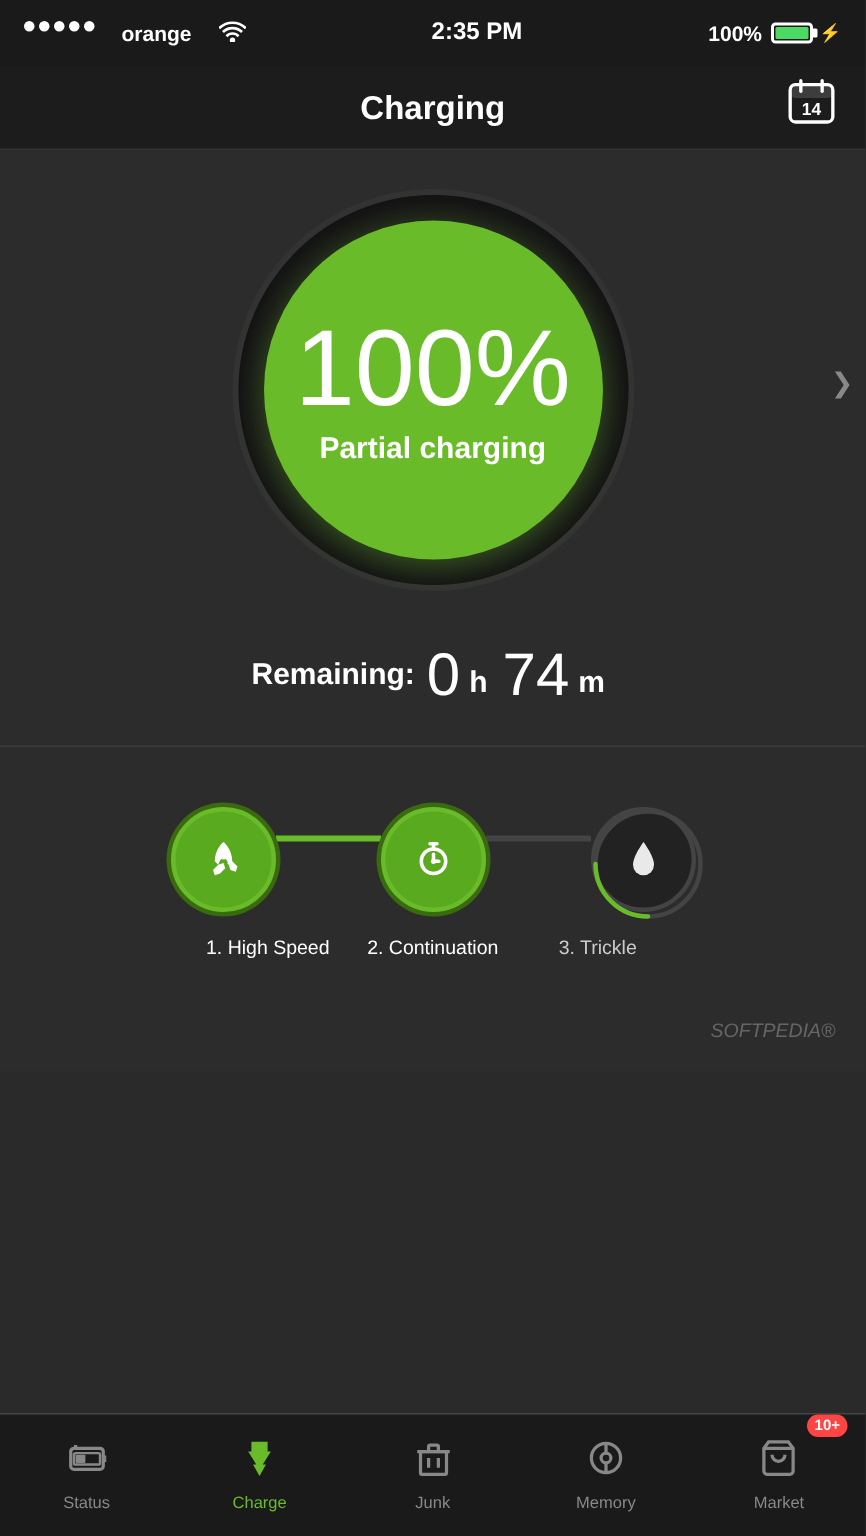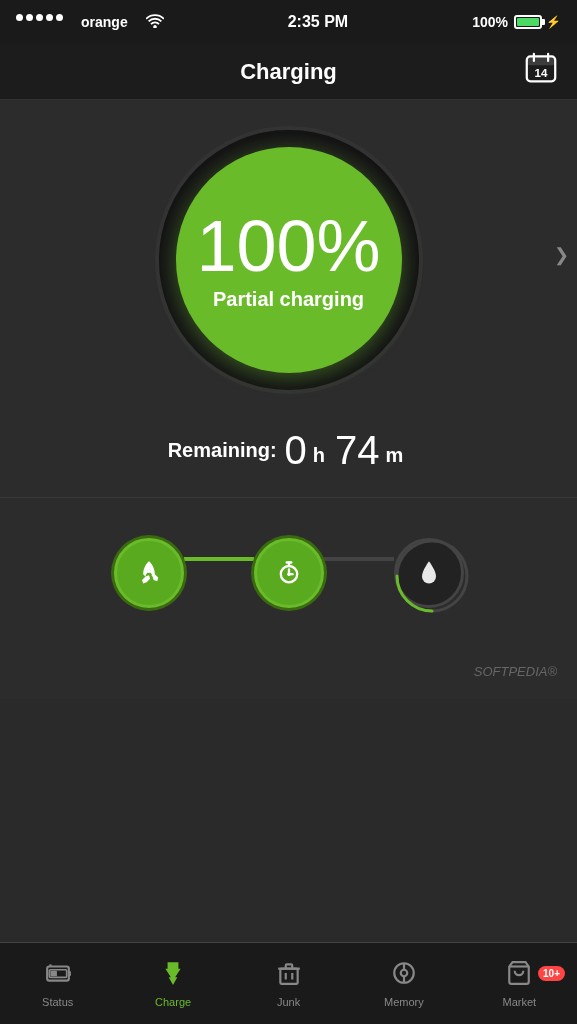--- a/index.html
+++ b/index.html
@@ -345,21 +345,21 @@
       font-size: 11px;
       color: #888;
     }
 
     .tab-label.active {
       color: #6abb2a;
     }
 
     .badge {
       position: absolute;
-      top: 23px;
+      top: 0;
       right: 12px;
       background: #ff4444;
       color: #fff;
       font-size: 10px;
       font-weight: 700;
       border-radius: 10px;
       padding: 2px 5px;
       min-width: 18px;
       text-align: center;
     }
@@ -472,20 +472,25 @@
           <path d="M38 73 A35 35 0 0 1 3 38" fill="none" stroke="#6abb2a" stroke-width="3" stroke-linecap="round"></path>
         </svg>
 
         <svg class="icon-svg" viewBox="0 0 24 24" xmlns="http://www.w3.org/2000/svg">
           <path d="M12 2C12 2 6 10 6 15a6 6 0 0012 0C18 10 12 2 12 2z" fill="white" opacity="0.9"></path>
         </svg>
       </div>
     </div>
   </div>
 
+  <div class="steps-labels">
+    <span class="step-label active-label">1. High Speed</span>
+    <span class="step-label active-label">2. Continuation</span>
+    <span class="step-label">3. Trickle</span>
+  </div>
 </div>
 
 <div class="softpedia-section">
   <span class="softpedia-text">SOFTPEDIA®</span>
 </div>
 
 <div class="tab-bar">
 
   <div class="tab-item">
     <span class="tab-icon">

